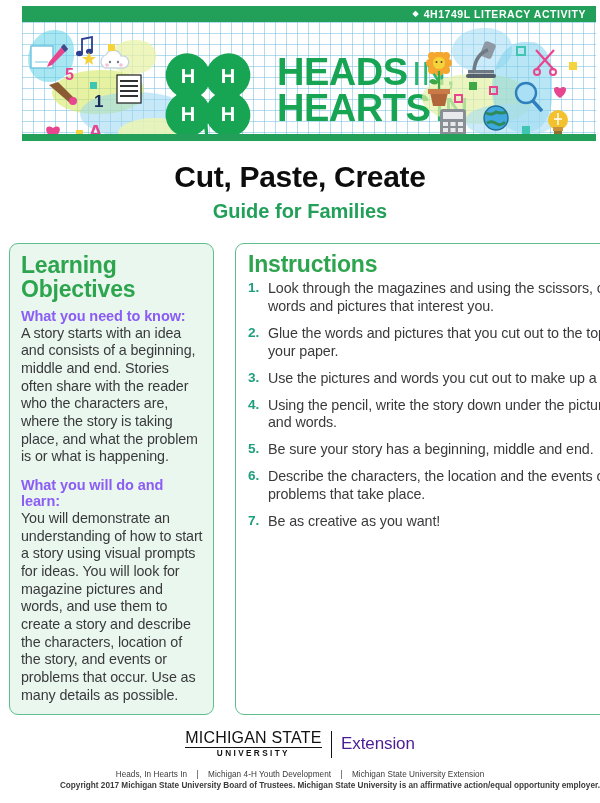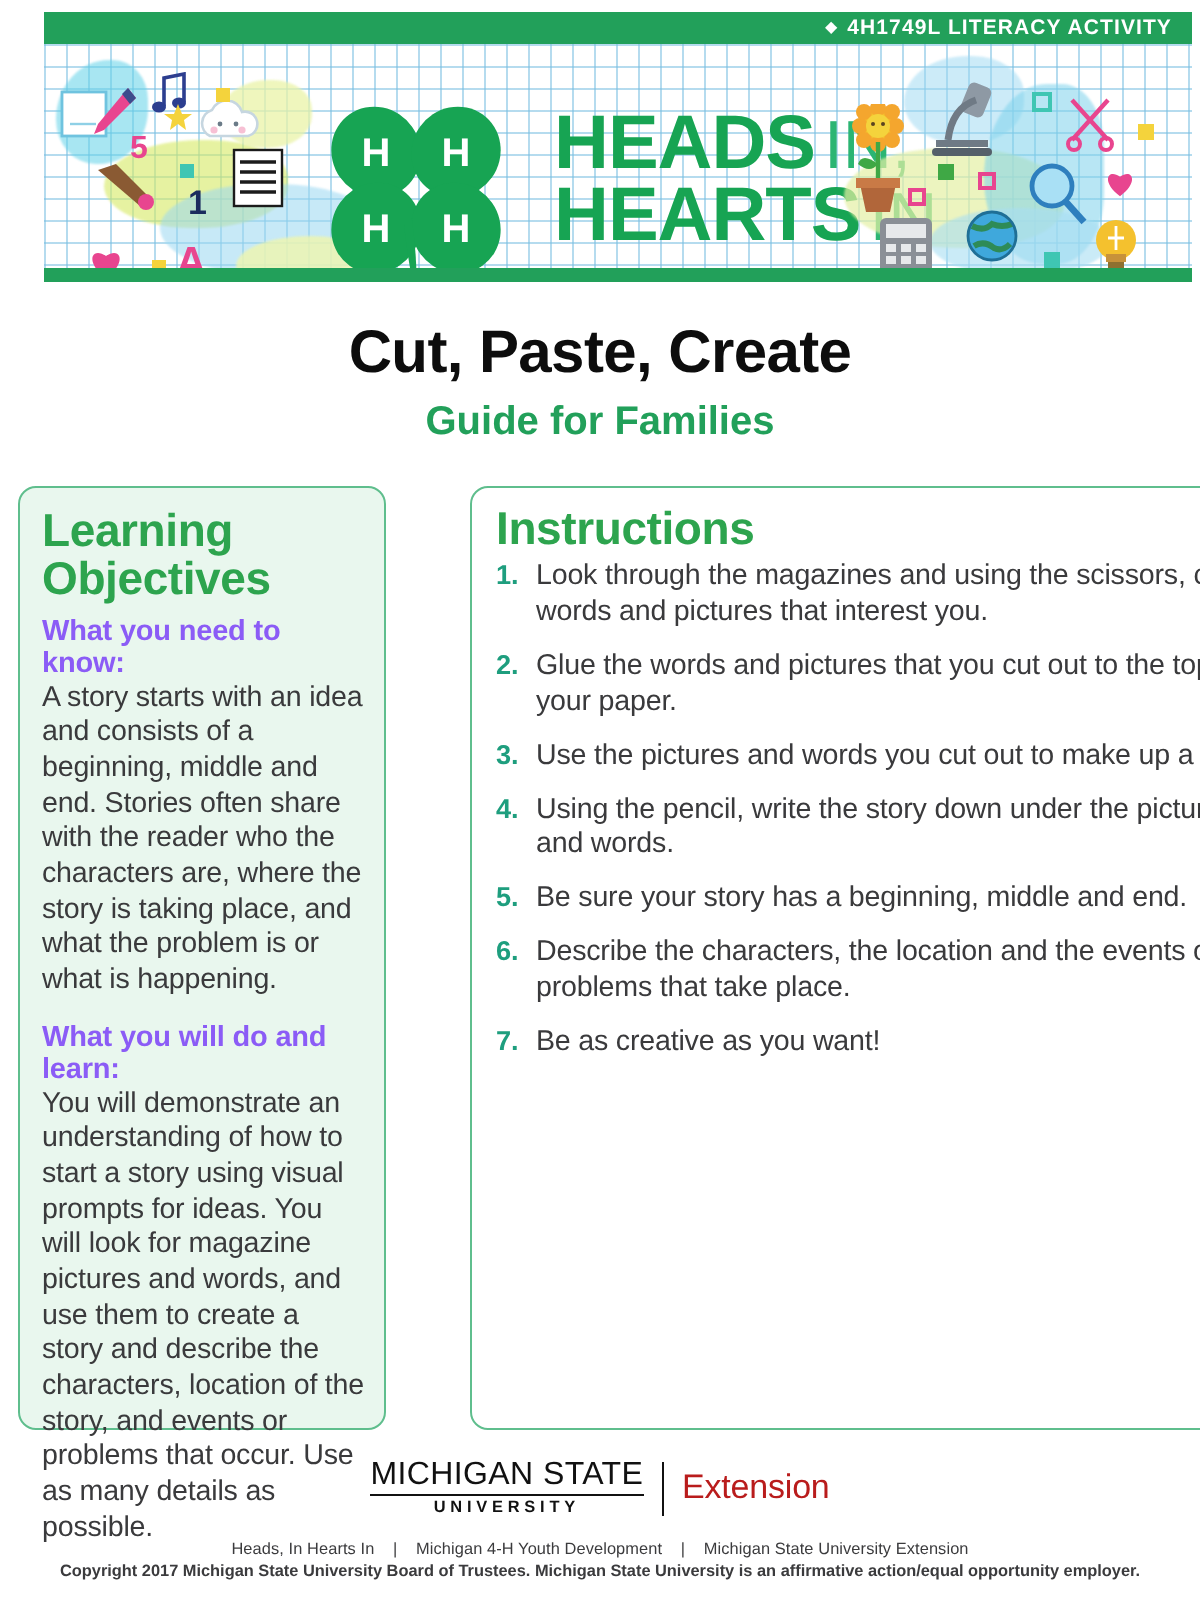--- a/index.html
+++ b/index.html
@@ -64,21 +64,21 @@
     text-align: center; font-size: 20px; font-weight: bold; color: #22A05A;
   }
 
   
   .panel {
     position: absolute;
     border: 1.5px solid #5FBE8D;
     border-radius: 9px;
   }
   .panel-left {
-    left: 9px; top: 243px; width: 184px; height: 472px;
+    left: 9px; top: 243px; width: 205px; height: 472px;
     background: #E9F7EE;
     padding: 10px 10px 8px 11px;
   }
   .panel-right {
     left: 235px; top: 243px; width: 422px; height: 472px;
     background: #ffffff;
     padding: 8px 12px 8px 12px;
   }
 
   .h-green {
@@ -115,28 +115,28 @@
   .msu-left { text-align: center; line-height: 1; }
   .msu-top {
     font-size: 16px; font-weight: normal; color: #111; letter-spacing: .2px;
     border-bottom: 1.6px solid #111; padding-bottom: 1px;
   }
   .msu-bot {
     font-size: 8.2px; color: #111; letter-spacing: 2.4px; padding-top: 2px;
     font-weight: bold;
   }
   .msu-divider { width: 1.4px; height: 27px; background: #111; }
-  .msu-ext { font-size: 17px; color: #b91c1c; letter-spacing: -.1px; }
+  .msu-ext { font-size: 17px; color: #4c1d95; letter-spacing: -.1px; }
 
   .foot-lines {
     position: absolute; left: 0; right: 0; top: 770px; text-align: center;
   }
   .foot-1 { font-size: 8.2px; color: #3b3b3d; letter-spacing: .05px; }
   .foot-1 .sep { padding: 0 7px; }
-  .foot-2 { font-size: 8.2px; color: #3b3b3d; margin-top: 2px; font-weight: bold; }
+  .foot-2 { font-size: 8.2px; color: #3b3b3d; margin-top: 2px; font-weight: bold; text-align: right; }
 </style>
 </head>
 <body>
 
 <div class="page">
 
   <div class="topbar">
     <span class="bullet">◆</span>
     <span class="label">4H1749L LITERACY ACTIVITY</span>
   </div>

